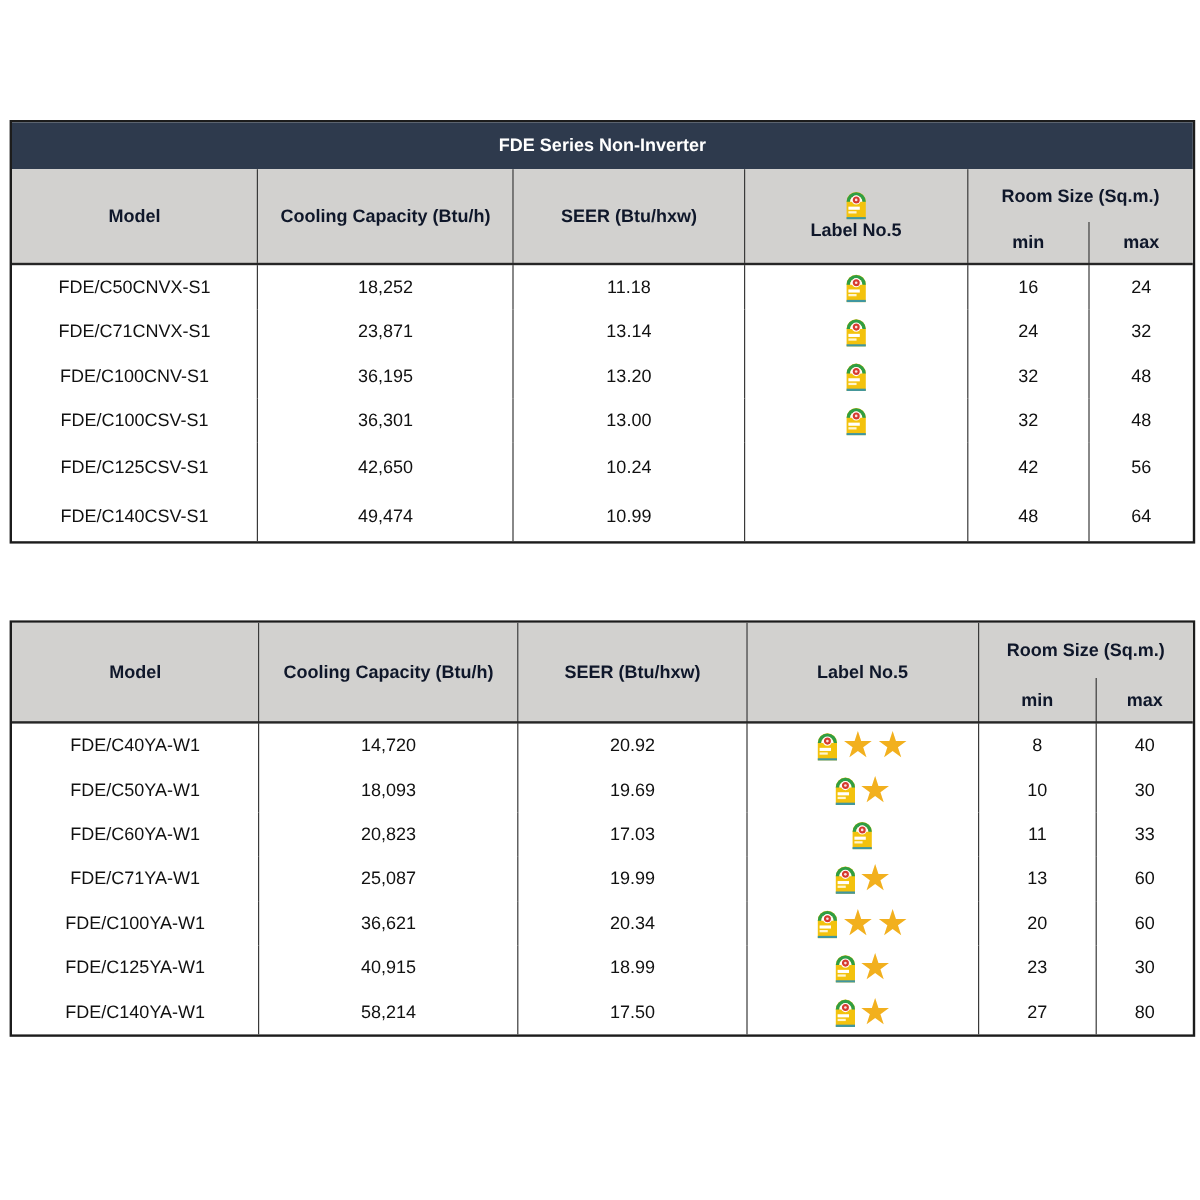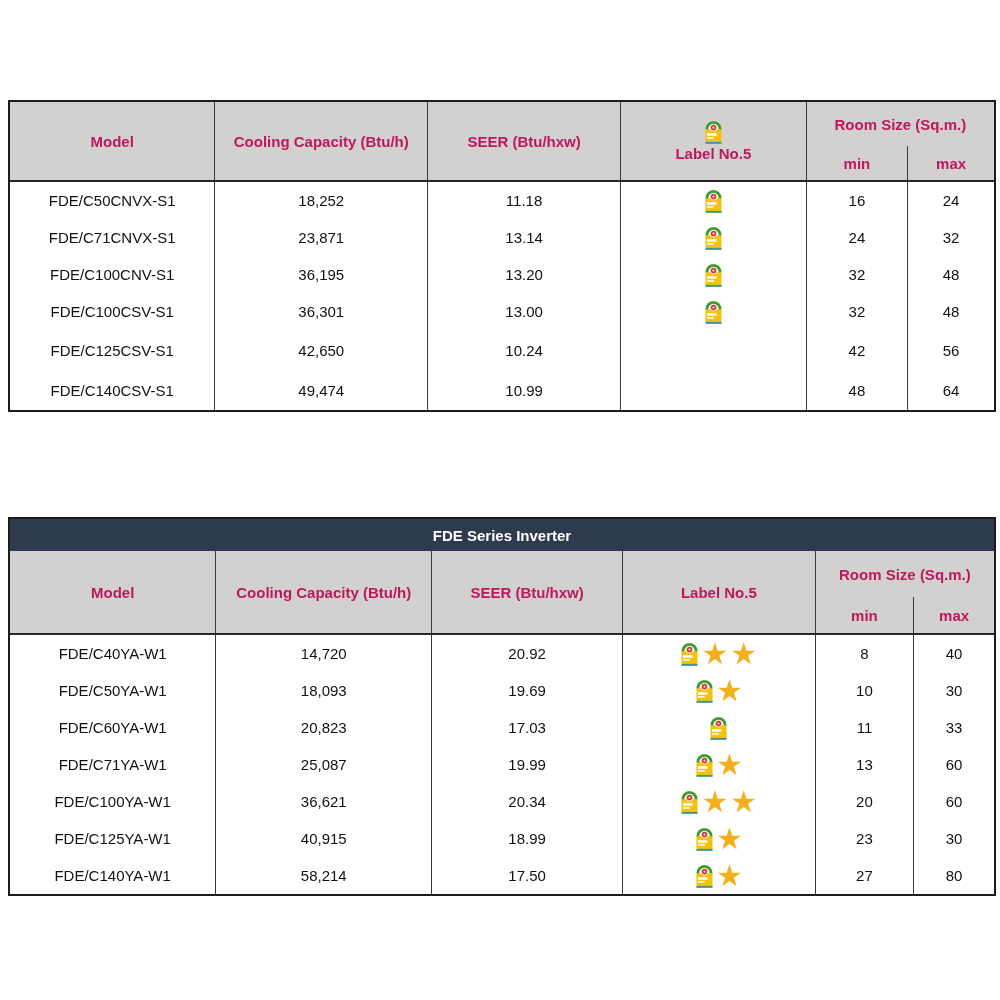--- a/index.html
+++ b/index.html
@@ -18,21 +18,21 @@
   #table2 .title-bar{height:32px;}
   table{width:100%;border-collapse:collapse;table-layout:fixed;}
   th,td{
     border-left:1.5px solid #3a3a3a;border-right:1.5px solid #3a3a3a;
     border-top:0;border-bottom:0;
     text-align:center;vertical-align:middle;padding:0;
   }
   th:first-child,td:first-child{border-left:0;text-align:center;}
   th:last-child,td:last-child{border-right:0;}
   thead{border-bottom:2px solid #262626;}
-  thead th{background:#d2d1cf;font-size:15px;font-weight:bold;color:#be185d;}
+  thead th{background:#d2d1cf;font-size:15px;font-weight:bold;color:#0f172a;}
   #table1 tr.r1 th{height:44px;}
   #table1 tr.r2 th{height:34px;}
   #table2 tr.r1 th{height:46px;}
   #table2 tr.r2 th{height:36px;}
   tbody td{font-size:15px;height:37px;}
   
   #table1 col.c1{width:204px;} #table1 col.c2{width:212px;} #table1 col.c3{width:192px;}
   #table1 col.c4{width:185px;} #table1 col.c5{width:101px;} #table1 col.c6{width:86px;}
   #table2 col.c1{width:205px;} #table2 col.c2{width:215px;} #table2 col.c3{width:190px;}
   #table2 col.c4{width:192px;} #table2 col.c5{width:98px;}  #table2 col.c6{width:80px;}
@@ -40,20 +40,21 @@
   .hdr-icon svg{display:block;}
   .label-wrap{display:inline-flex;align-items:center;justify-content:center;gap:2px;height:37px;}
   .label-icon{display:inline-flex;}
   .label-icon svg{display:block;}
   .star{font-size:30px;line-height:26px;color:#f2b01e;display:inline-block;}
 </style>
 </head>
 <body>
 
 <div class="section" id="table1">
+  <div class="title-bar">FDE Series Non-Inverter</div>
   <table>
     <colgroup>
       <col class="c1">
         <col class="c2">
         <col class="c3">
         <col class="c4">
         <col class="c5">
         <col class="c6">
     </colgroup>
     <thead>
@@ -184,21 +185,20 @@
           <td>10.99</td>
           <td><span class="label-wrap"></span></td>
           <td>48</td>
           <td>64</td>
         </tr>
       </tbody>
   </table>
 </div>
 
 <div class="section" id="table2">
-  <div class="title-bar">FDE Series Inverter</div>
   <table>
     <colgroup>
       <col class="c1">
         <col class="c2">
         <col class="c3">
         <col class="c4">
         <col class="c5">
         <col class="c6">
     </colgroup>
     <thead>

